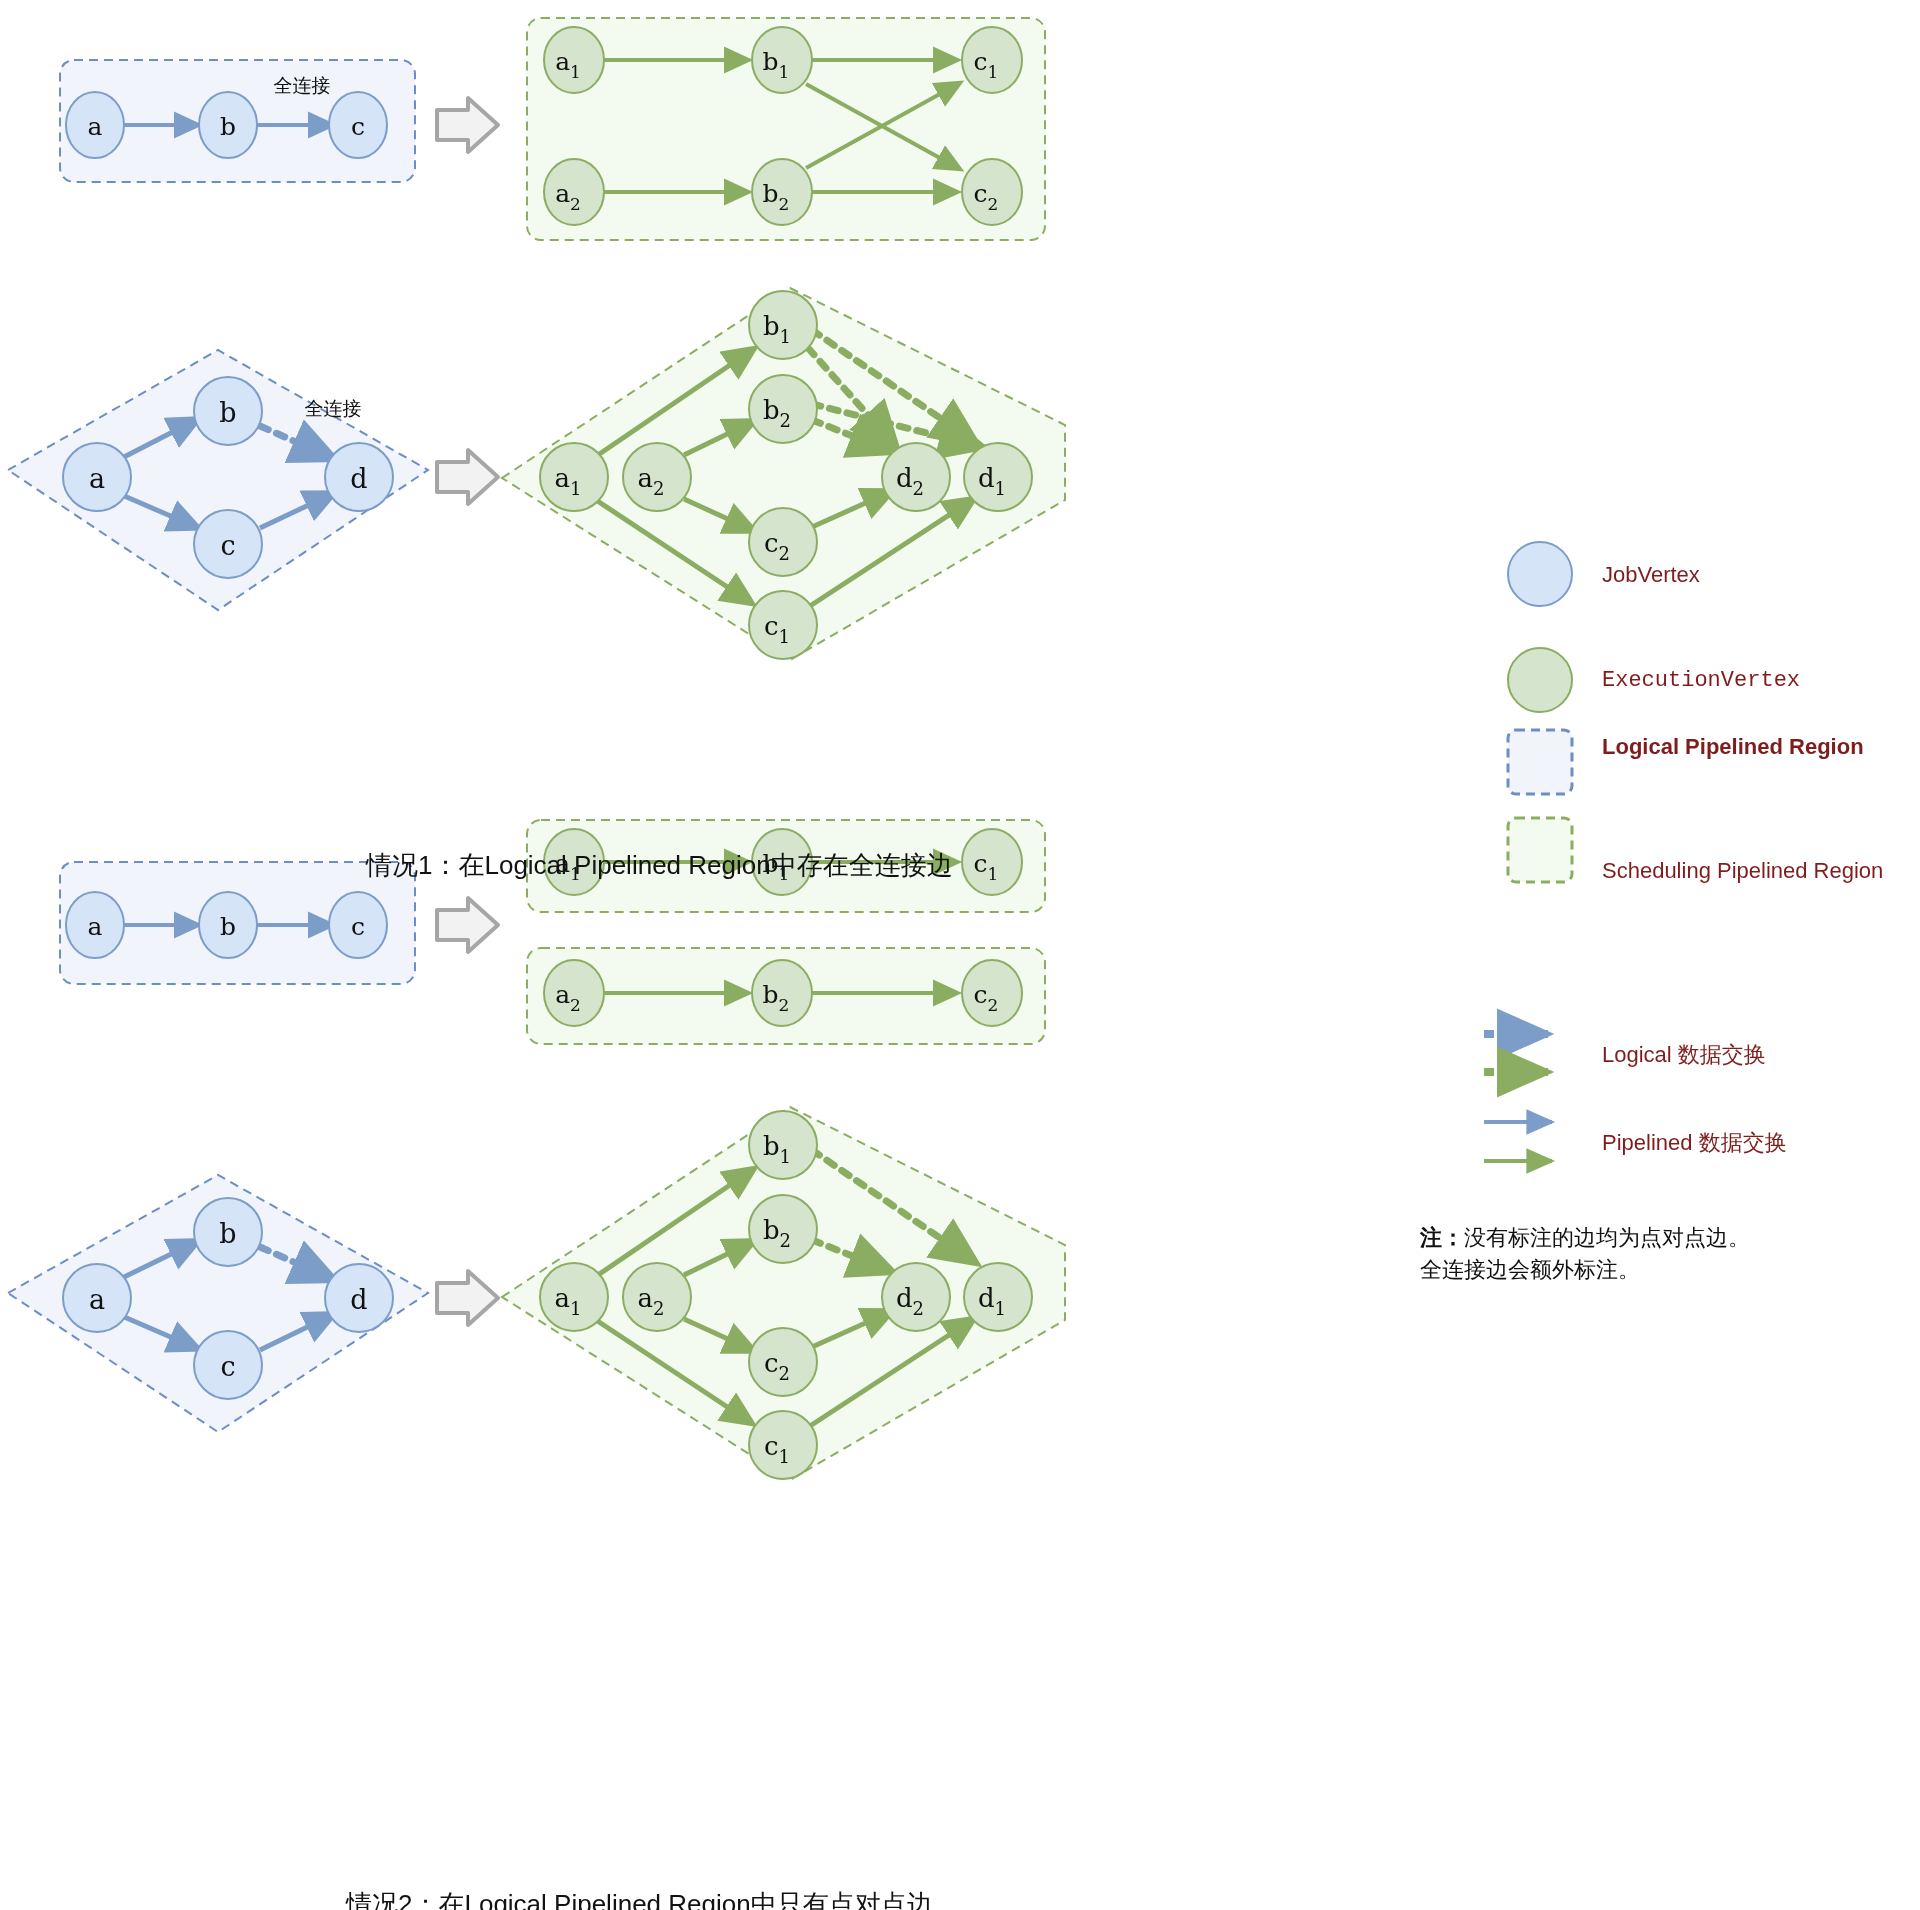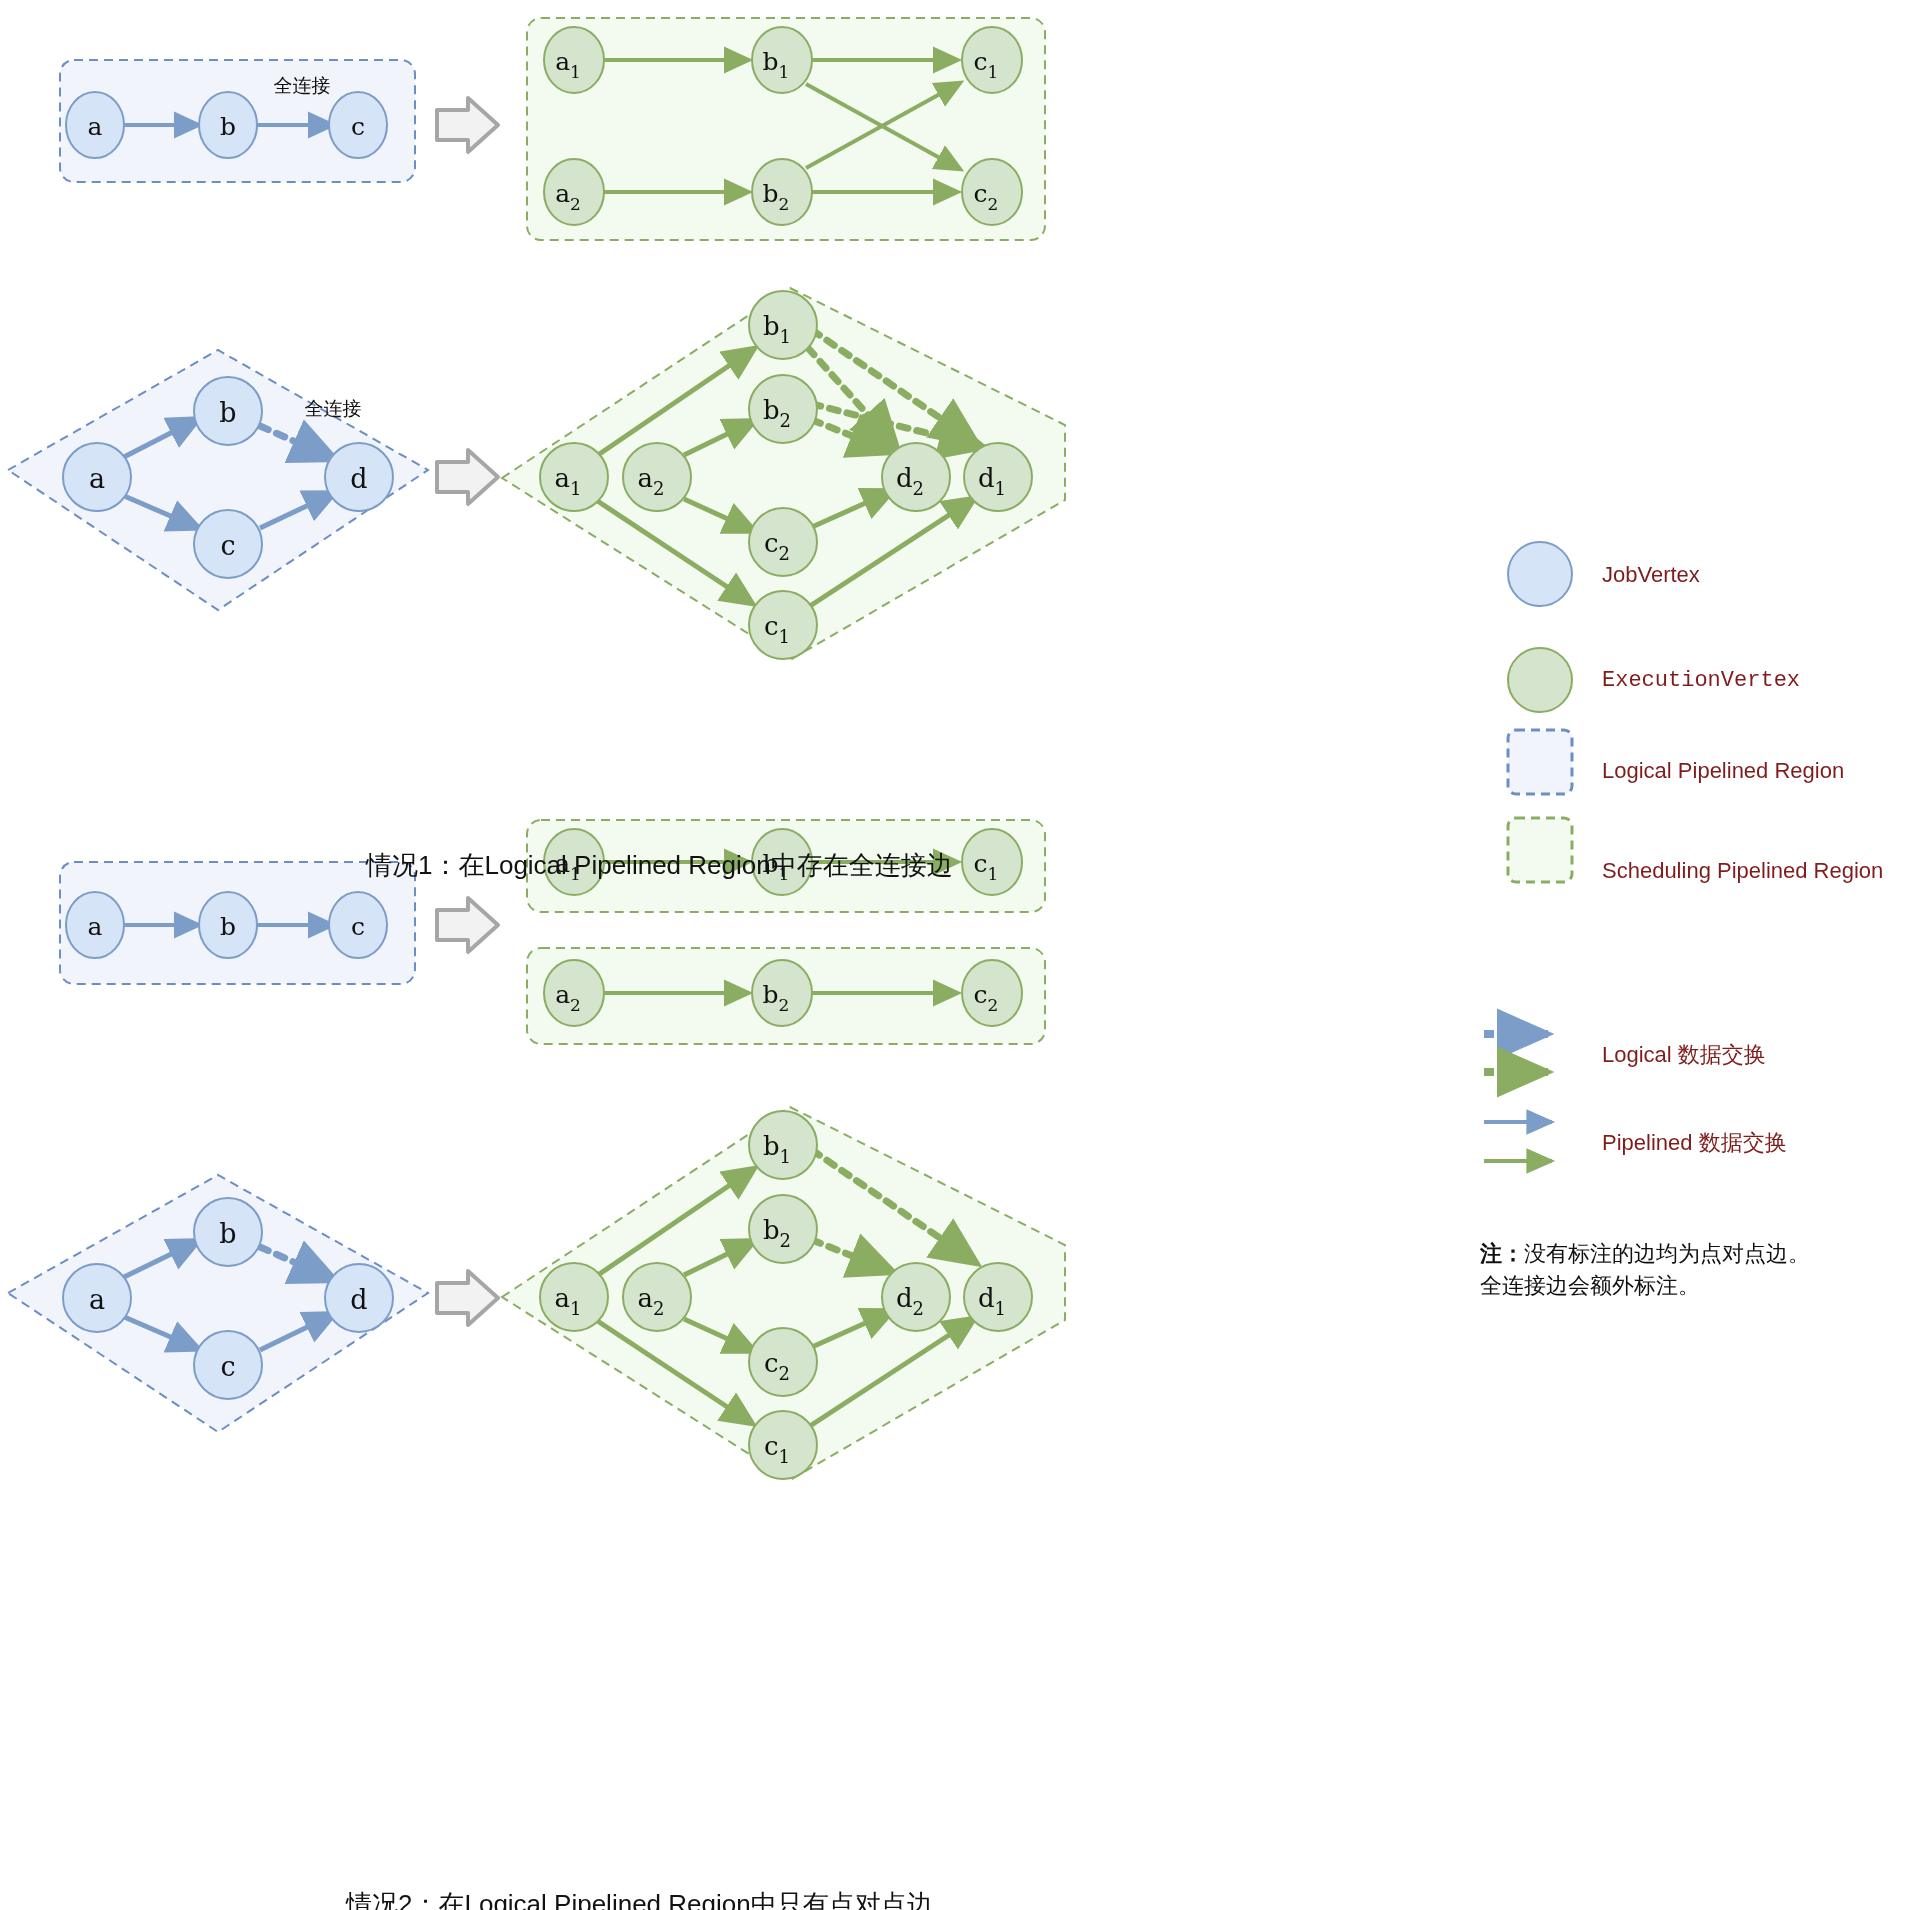--- a/index.html
+++ b/index.html
@@ -236,23 +236,23 @@
     <line x1="1484" y1="1122" x2="1552" y2="1122" stroke="#7b9dc8" stroke-width="4" marker-end="url(#ahB)"></line>
     <line x1="1484" y1="1161" x2="1552" y2="1161" stroke="#8aad62" stroke-width="4" marker-end="url(#ahG)"></line>
   </g>
 </svg>
 
 <div class="caption" style="left:366px;top:848px;">情况1：在Logical Pipelined Region中存在全连接边</div>
 <div class="caption" style="left:346px;top:1843px;margin-top:44px;">情况2：在Logical Pipelined Region中只有点对点边</div>
 
 <div class="legend-label" style="left:1602px;top:562px;">JobVertex</div>
 <div class="legend-label" style="left:1602px;top:668px;font-family:Liberation Mono, monospace;">ExecutionVertex</div>
-<div class="legend-label" style="left:1602px;top:758px;">Logical Pipelined Region</div>
+<div class="legend-label" style="left:1602px;top:734px;font-weight:bold;">Logical Pipelined Region</div>
 <div class="legend-label" style="left:1602px;top:838px;margin-top:20px;">Scheduling Pipelined Region</div>
 <div class="legend-label" style="left:1602px;top:1040px;">Logical 数据交换</div>
 <div class="legend-label" style="left:1602px;top:1128px;">Pipelined 数据交换</div>
 
-<div class="legend-note" style="left:1480px;top:1222px;margin-top:16px;">
+<div class="legend-note" style="left:1420px;top:1222px;">
   <b>注：</b><span>没有标注的边均为点对点边。</span><br>
   <span>全连接边会额外标注。</span>
 </div>
 
 </div>
 
 </body></html>

